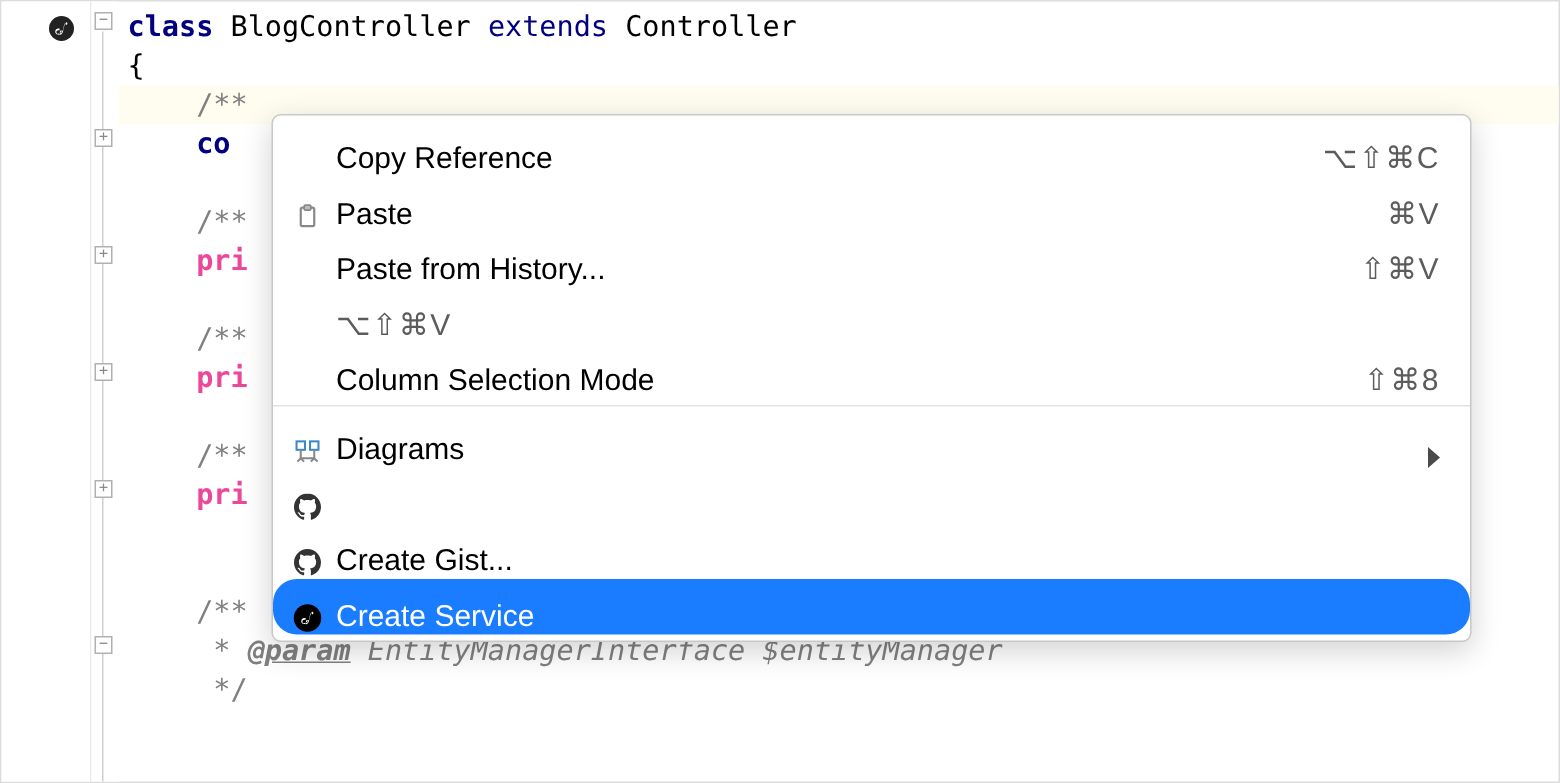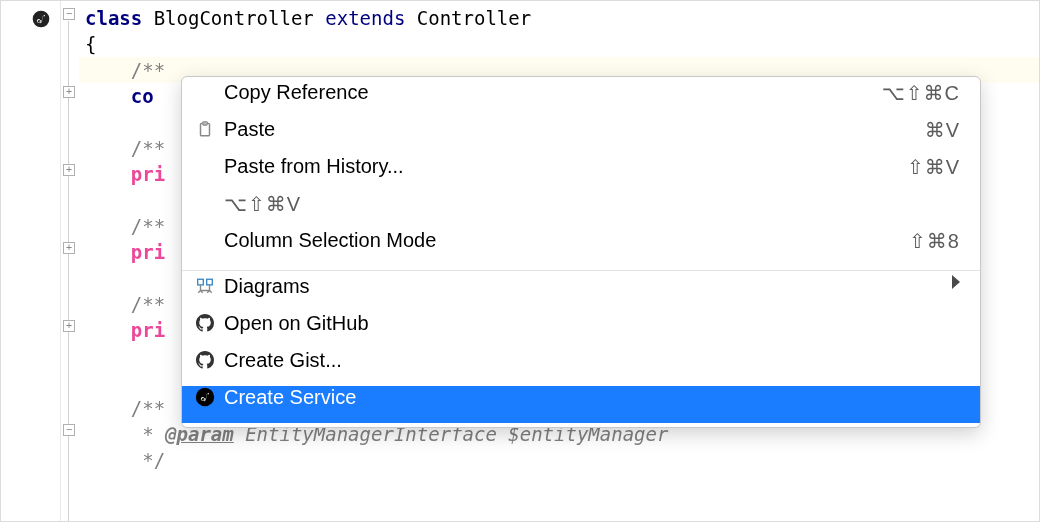--- a/index.html
+++ b/index.html
@@ -93,29 +93,30 @@
       border: 1px solid #c8c8c8;
       border-radius: 6px;
       box-shadow: 0 6px 20px rgba(0,0,0,0.18);
       font-family: -apple-system, "Helvetica Neue", Arial, sans-serif;
       font-size: 20px;
       padding: 4px 0;
       z-index: 100;
     }
     .menu-item {
       display: flex;
-      align-items: flex-start;
+      align-items: flex-end;
       height: 37px;
       padding: 0 20px 0 12px;
       color: #000000;
       cursor: default;
     }
     .menu-item.selected {
       background: #1a7cff;
       color: #ffffff;
+      border-radius: 16px;
     }
     .menu-icon {
       width: 22px;
       height: 22px;
       margin-right: 8px;
       display: inline-flex;
       align-items: center;
       justify-content: center;
       flex-shrink: 0;
     }
@@ -226,21 +227,20 @@
     </span>
     <span class="menu-label">Diagrams</span>
     <span class="submenu-arrow"></span>
   </div>
   <div class="menu-item">
     <span class="menu-icon">
       <svg viewBox="0 0 16 16" width="18" height="18">
           <path fill="#333" d="M8 0C3.58 0 0 3.58 0 8c0 3.54 2.29 6.53 5.47 7.59.4.07.55-.17.55-.38 0-.19-.01-.82-.01-1.49-2.01.37-2.53-.49-2.69-.94-.09-.23-.48-.94-.82-1.13-.28-.15-.68-.52-.01-.53.63-.01 1.08.58 1.23.82.72 1.21 1.87.87 2.33.66.07-.52.28-.87.51-1.07-1.78-.2-3.64-.89-3.64-3.95 0-.87.31-1.59.82-2.15-.08-.2-.36-1.02.08-2.12 0 0 .67-.21 2.2.82.64-.18 1.32-.27 2-.27.68 0 1.36.09 2 .27 1.53-1.04 2.2-.82 2.2-.82.44 1.1.16 1.92.08 2.12.51.56.82 1.27.82 2.15 0 3.07-1.87 3.75-3.65 3.95.29.25.54.73.54 1.48 0 1.07-.01 1.93-.01 2.2 0 .21.15.46.55.38A8.013 8.013 0 0016 8c0-4.42-3.58-8-8-8z"></path>
         </svg>
     </span>
-    <span class="menu-label">Open on GitHub</span>
   </div>
   <div class="menu-item">
     <span class="menu-icon">
       <svg viewBox="0 0 16 16" width="18" height="18">
           <path fill="#333" d="M8 0C3.58 0 0 3.58 0 8c0 3.54 2.29 6.53 5.47 7.59.4.07.55-.17.55-.38 0-.19-.01-.82-.01-1.49-2.01.37-2.53-.49-2.69-.94-.09-.23-.48-.94-.82-1.13-.28-.15-.68-.52-.01-.53.63-.01 1.08.58 1.23.82.72 1.21 1.87.87 2.33.66.07-.52.28-.87.51-1.07-1.78-.2-3.64-.89-3.64-3.95 0-.87.31-1.59.82-2.15-.08-.2-.36-1.02.08-2.12 0 0 .67-.21 2.2.82.64-.18 1.32-.27 2-.27.68 0 1.36.09 2 .27 1.53-1.04 2.2-.82 2.2-.82.44 1.1.16 1.92.08 2.12.51.56.82 1.27.82 2.15 0 3.07-1.87 3.75-3.65 3.95.29.25.54.73.54 1.48 0 1.07-.01 1.93-.01 2.2 0 .21.15.46.55.38A8.013 8.013 0 0016 8c0-4.42-3.58-8-8-8z"></path>
         </svg>
     </span>
     <span class="menu-label">Create Gist...</span>
   </div>
   <div class="menu-item selected">

